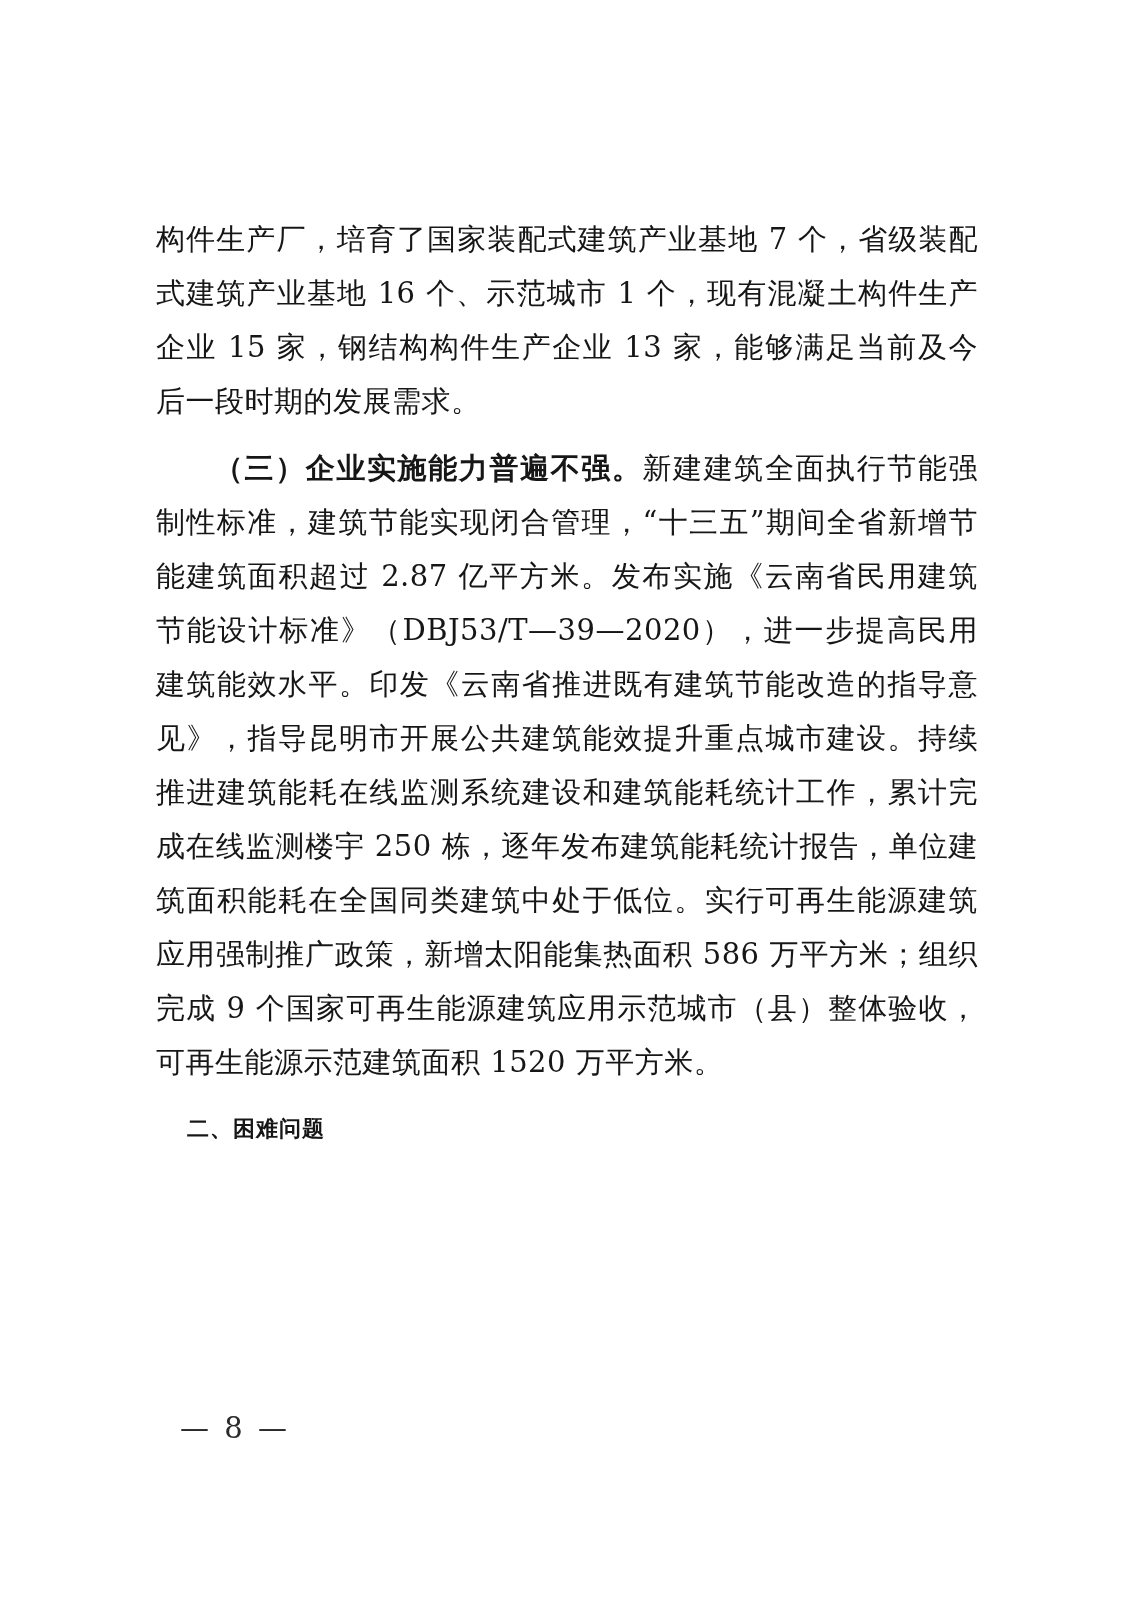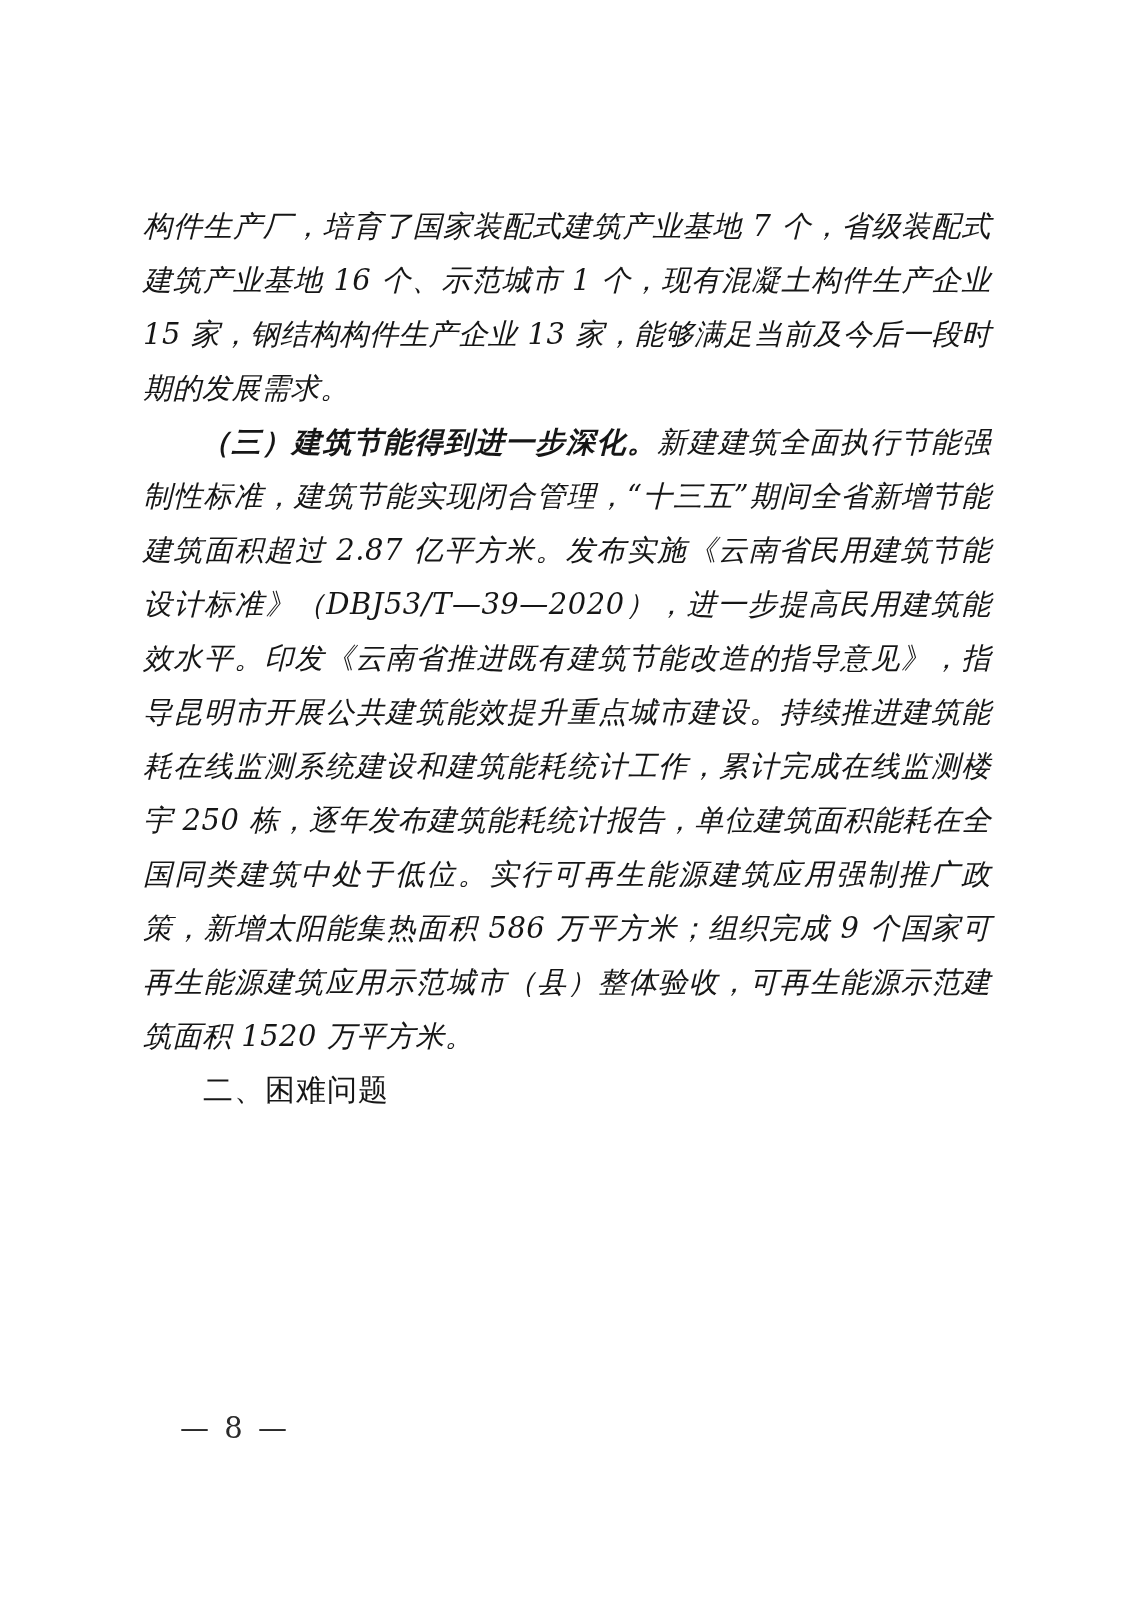--- a/index.html
+++ b/index.html
@@ -17,41 +17,40 @@
     font-family: "DejaVu Serif", "Liberation Serif", serif;
     color: #161616;
   }
   .content {
     position: absolute;
     left: 143px;
     top: 199px;
     width: 848px;
   }
   .para {
-    margin: 0;
+    margin: 13px;
     font-size: 29px;
     line-height: 54px;
     text-align: justify;
     letter-spacing: 0.5px;
     word-break: break-all;
-    font-style: italic;
   }
   .indent {
     text-indent: 2em;
   }
   .lead {
     font-weight: 700;
   }
   .heading {
     margin: 0;
-    font-size: 30px;
+    font-size: 22px;
     line-height: 54px;
     text-indent: 2em;
     font-family: "DejaVu Sans", "Liberation Sans", sans-serif;
-    font-weight: 400;
+    font-weight: 700;
     letter-spacing: 1px;
   }
   .footer {
     position: absolute;
     left: 180px;
     top: 1408px;
     font-size: 29px;
     line-height: 40px;
     letter-spacing: 3px;
     color: #2a2a2a;
@@ -59,21 +58,21 @@
 </style>
 </head>
 <body>
 
 <div class="page">
 
   <main class="content">
 
     <p class="para">构件生产厂，培育了国家装配式建筑产业基地 7 个，省级装配式建筑产业基地 16 个、示范城市 1 个，现有混凝土构件生产企业 15 家，钢结构构件生产企业 13 家，能够满足当前及今后一段时期的发展需求。</p>
 
-    <p class="para indent"><b class="lead">（三）建筑节能得到进一步深化。</b><span>新建建筑全面执行节能强制性标准，建筑节能实现闭合管理，“十三五”期间全省新增节能建筑面积超过 2.87 亿平方米。发布实施《云南省民用建筑节能设计标准》（DBJ53/T—39—2020），进一步提高民用建筑能效水平。印发《云南省推进既有建筑节能改造的指导意见》，指导昆明市开展公共建筑能效提升重点城市建设。持续推进建筑能耗在线监测系统建设和建筑能耗统计工作，累计完成在线监测楼宇 250 栋，逐年发布建筑能耗统计报告，单位建筑面积能耗在全国同类建筑中处于低位。实行可再生能源建筑应用强制推广政策，新增太阳能集热面积 586 万平方米；组织完成 9 个国家可再生能源建筑应用示范城市（县）整体验收，可再生能源示范建筑面积 1520 万平方米。</span></p>
+    <p class="para indent"><b class="lead">（三）企业实施能力普遍不强。</b><span>新建建筑全面执行节能强制性标准，建筑节能实现闭合管理，“十三五”期间全省新增节能建筑面积超过 2.87 亿平方米。发布实施《云南省民用建筑节能设计标准》（DBJ53/T—39—2020），进一步提高民用建筑能效水平。印发《云南省推进既有建筑节能改造的指导意见》，指导昆明市开展公共建筑能效提升重点城市建设。持续推进建筑能耗在线监测系统建设和建筑能耗统计工作，累计完成在线监测楼宇 250 栋，逐年发布建筑能耗统计报告，单位建筑面积能耗在全国同类建筑中处于低位。实行可再生能源建筑应用强制推广政策，新增太阳能集热面积 586 万平方米；组织完成 9 个国家可再生能源建筑应用示范城市（县）整体验收，可再生能源示范建筑面积 1520 万平方米。</span></p>
 
     <h2 class="heading">二、困难问题</h2>
 
 
   </main>
 
   <footer class="footer">
     <span class="page-number">— 8 —</span>
   </footer>
 

